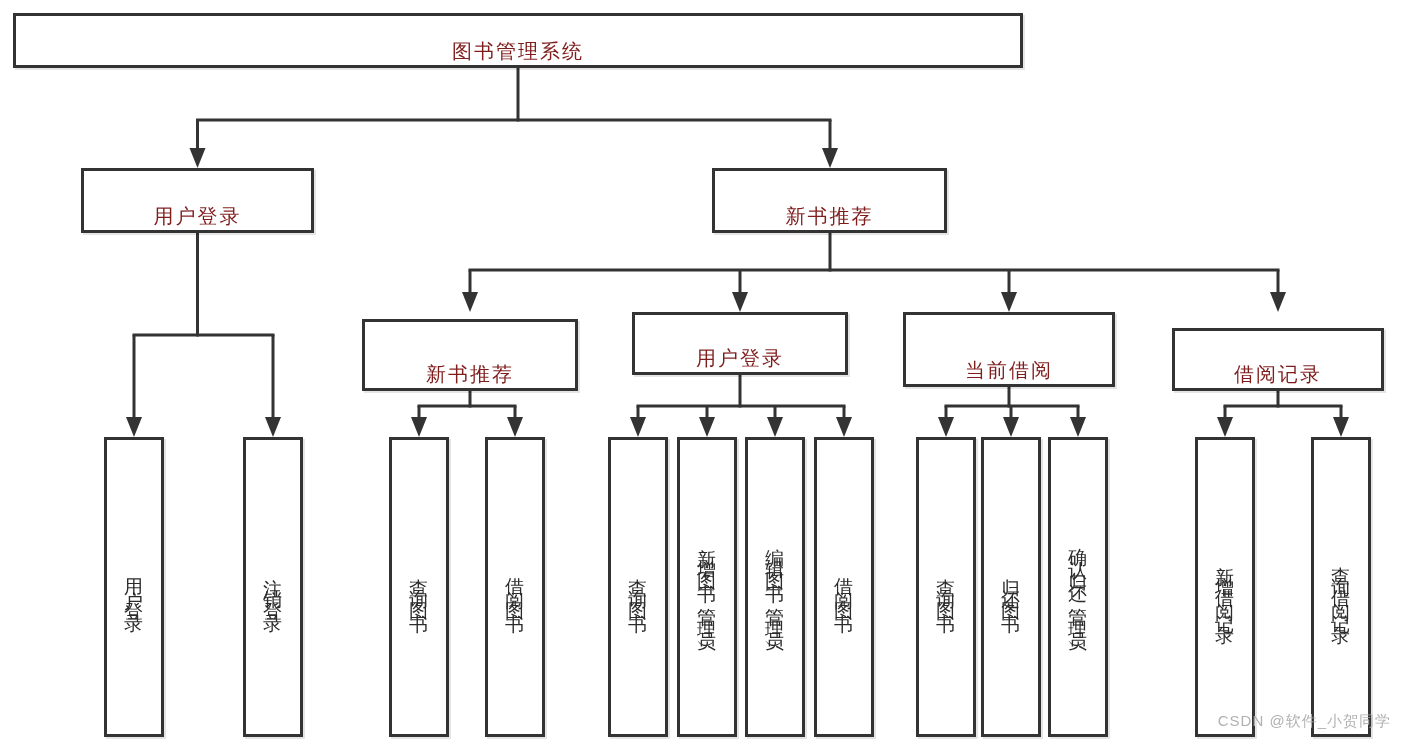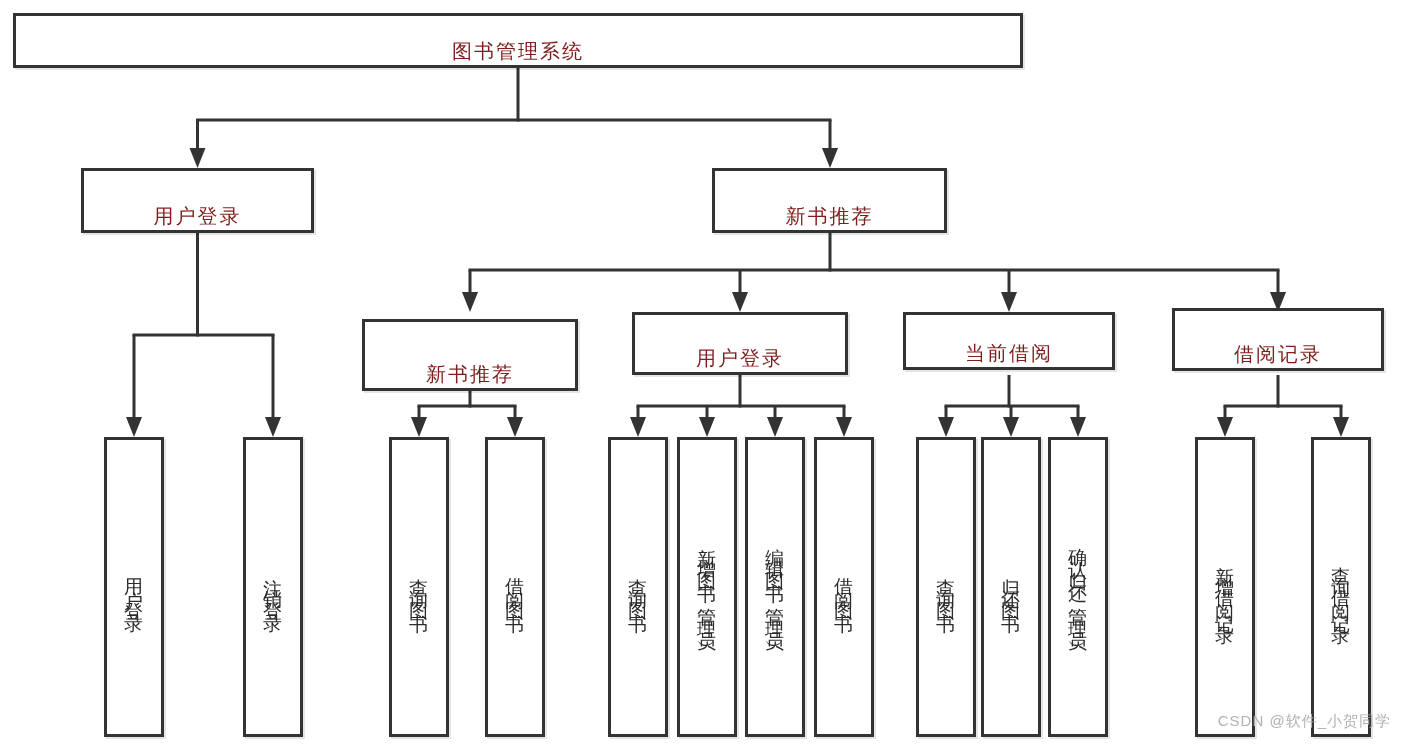--- a/index.html
+++ b/index.html
@@ -135,24 +135,24 @@
   <div class="hbox" style="left:712px;top:168px;width:235px;height:65px">
     <span>新书推荐</span>
   </div>
 
   <div class="hbox" style="left:362px;top:319px;width:216px;height:72px">
     <span>新书推荐</span>
   </div>
   <div class="hbox" style="left:632px;top:312px;width:216px;height:63px">
     <span>用户登录</span>
   </div>
-  <div class="hbox" style="left:903px;top:312px;width:212px;height:58px">
+  <div class="hbox" style="left:903px;top:312px;width:212px;height:75px">
     <span>当前借阅</span>
   </div>
-  <div class="hbox" style="left:1172px;top:308px;width:212px;height:63px">
+  <div class="hbox" style="left:1172px;top:328px;width:212px;height:63px">
     <span>借阅记录</span>
   </div>
 
   <div class="vbox" style="left:104px">
     <span class="vtext">用户登录</span>
   </div>
   <div class="vbox" style="left:243px">
     <span class="vtext">注销登录</span>
   </div>
 

